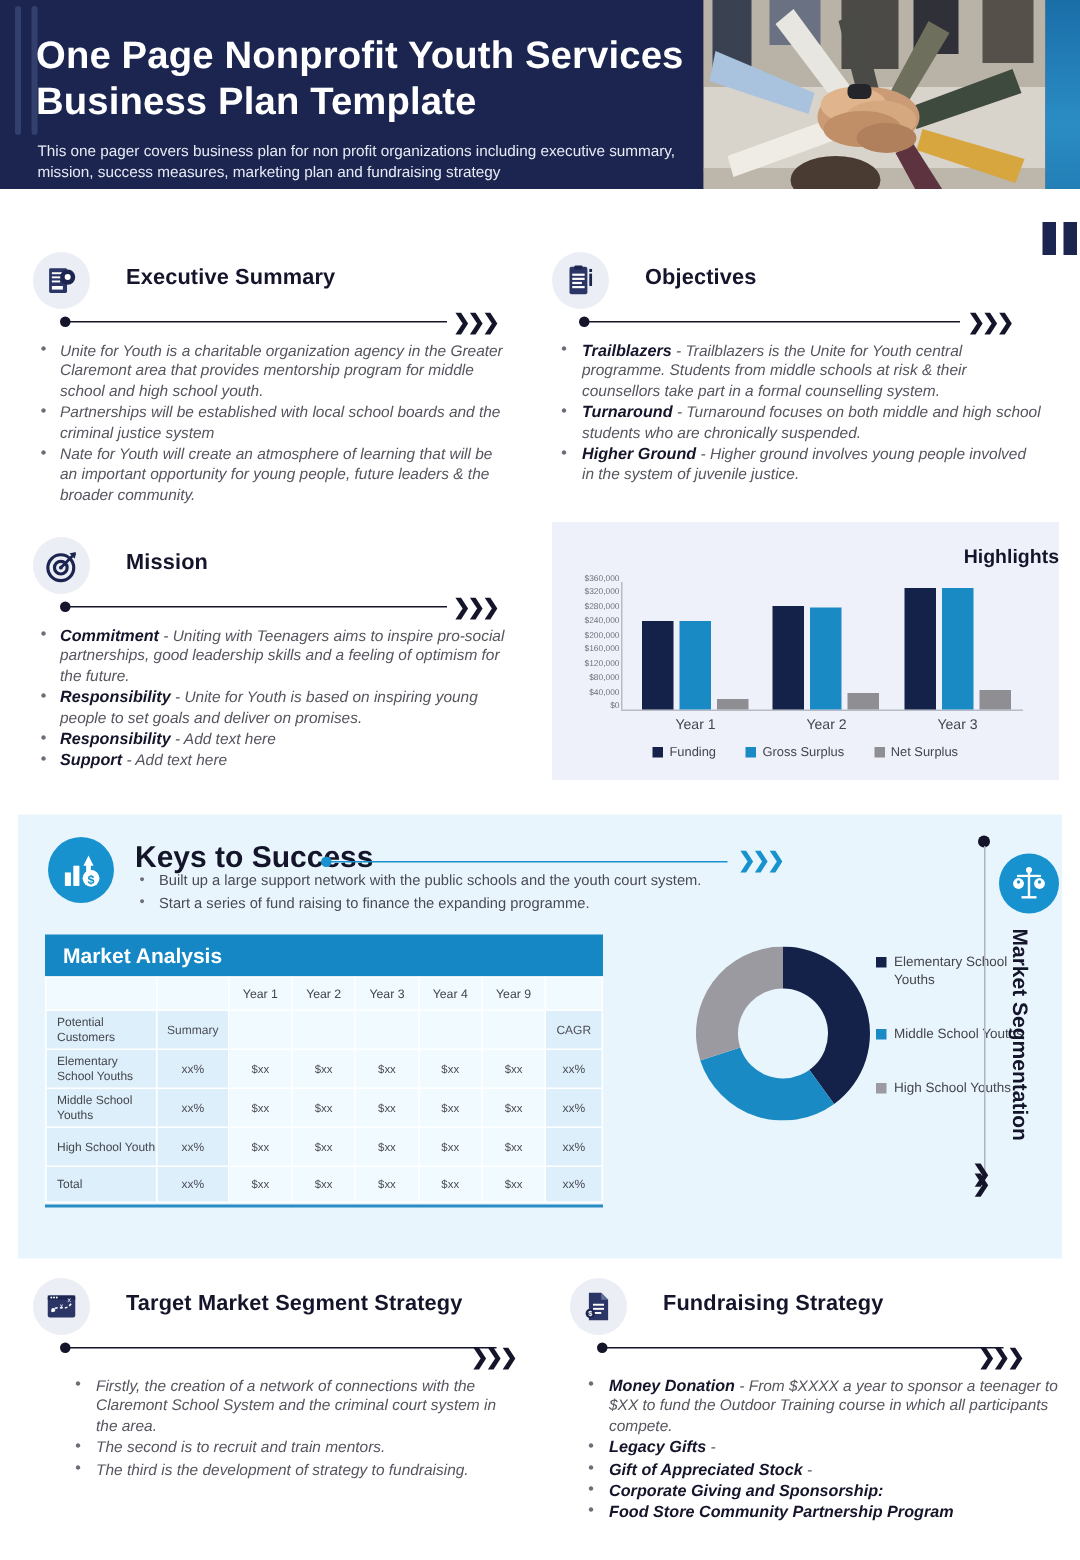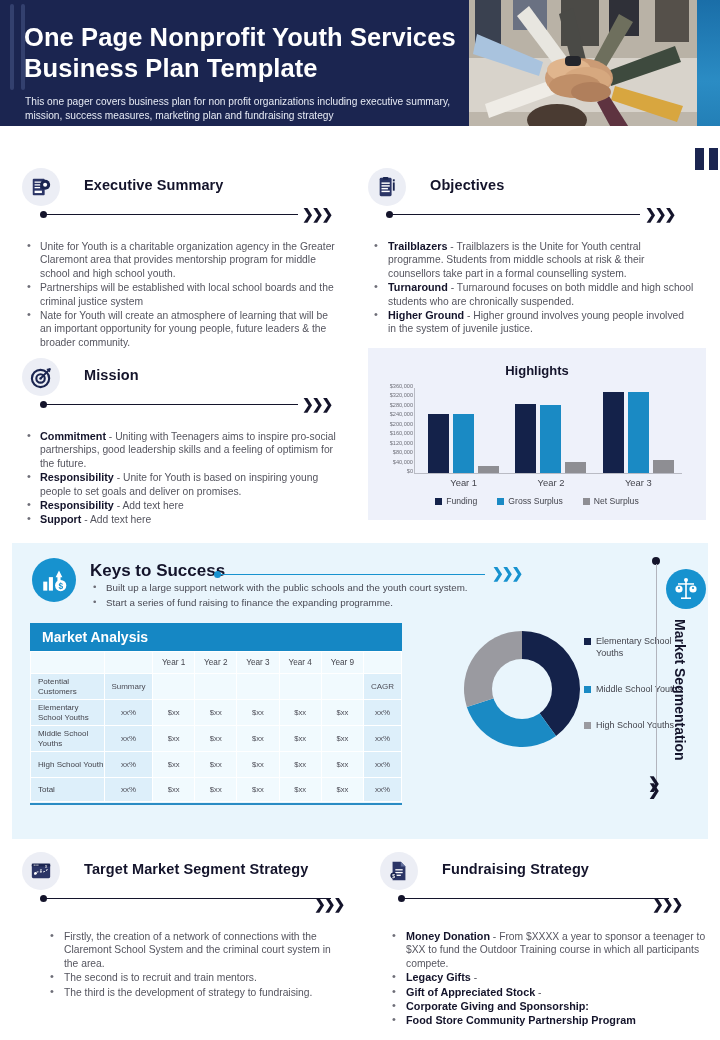--- a/index.html
+++ b/index.html
@@ -70,21 +70,21 @@
   .rule .dot {
     position: absolute; left: 18px; top: 3px; width: 7px; height: 7px;
     border-radius: 50%; background: #14142b;
   }
   .rule .line { position: absolute; left: 24px; top: 6px; height: 1.4px; background: #14142b; }
   .rule .chev {
     position: absolute; top: -2px; color: #14142b;
     font-size: 14px; font-weight: 900; letter-spacing: -2px;
   }
 
-  ul.bul { list-style: none; margin: 18px 0 0 0; padding: 0; }
+  ul.bul { list-style: none; margin: 6px 0 0 0; padding: 0; font-style: italic; }
   ul.bul > li {
     position: relative; padding-left: 18px; margin-bottom: 1px;
     font-size: 10.3px; line-height: 13.4px; color: #55555f;
   }
   ul.bul > li::before {
     content: "•"; position: absolute; left: 5px; top: -1px;
     color: #6d6d77; font-size: 11px;
   }
   ul.bul b { color: #14142b; font-weight: 700; font-size: 10.8px; }
 
@@ -114,21 +114,21 @@
   #fundraising ul.bul > li::before { left: 12px; }
   #objectives ul.bul > li { padding-left: 20px; }
   #objectives ul.bul > li::before { left: 6px; }
 
   
   #highlights {
     position: absolute; left: 368px; top: 348px; width: 338px; height: 172px;
     background: #eef1fa;
   }
   .ch-title {
-    position: absolute; left: 0; top: 15px; width: 338px; text-align: center;
+    position: absolute; left: 0; top: 15px; width: 338px; text-align: right;
     font-size: 13px; font-weight: 700; color: #14142b;
   }
   .ch-axis { position: absolute; left: 46px; top: 40px; width: 0; height: 85px; border-left: 1.2px solid #b9bbc4; }
   .ch-base { position: absolute; left: 46px; top: 125px; width: 268px; height: 0; border-top: 1.2px solid #b9bbc4; }
   .ch-ticks { position: absolute; left: 0px; top: 34px; width: 45px; text-align: right; }
   .ch-ticks div { font-size: 5.6px; color: #6f7079; line-height: 9.45px; height: 9.45px; }
   .ch-groups { position: absolute; left: 52px; top: 40px; width: 262px; height: 85px; display: flex; }
   .ch-grp { flex: 1; position: relative; display: flex; align-items: flex-end; justify-content: center; gap: 4px; }
   .ch-bar { width: 21px; }
   .ch-labels { position: absolute; left: 52px; top: 129px; width: 262px; display: flex; }
@@ -142,21 +142,21 @@
     position: absolute; left: 12px; top: 543px; width: 696px; height: 296px;
     background: #e9f5fc;
   }
   .keys-icon {
     position: absolute; left: 20px; top: 15px; width: 44px; height: 44px;
     border-radius: 50%; background: #1792cf;
     display: flex; align-items: center; justify-content: center;
   }
   .keys-title {
     position: absolute; left: 78px; top: 18px;
-    font-size: 17px; font-weight: 700; color: #14142b;
+    font-size: 20px; font-weight: 700; color: #14142b;
   }
   .keys-rule { position: absolute; left: 202px; top: 26px; width: 320px; height: 12px; }
   .keys-rule .kdot { position: absolute; left: 0; top: 1.5px; width: 7px; height: 7px; border-radius: 50%; background: #1792cf; }
   .keys-rule .kline { position: absolute; left: 6px; top: 4.5px; width: 265px; height: 1.4px; background: #1792cf; }
   .keys-rule .kchev { position: absolute; left: 278px; top: -4px; color: #1792cf; font-size: 14px; font-weight: 900; letter-spacing: -2px; }
   .keys-list { position: absolute; left: 78px; top: 38px; width: 560px; list-style: none; }
   .keys-list li { position: relative; padding-left: 16px; font-size: 9.8px; line-height: 14.5px; color: #4a4a54; }
   .keys-list li::before { content: "•"; position: absolute; left: 3px; top: -1px; color: #6d6d77; }
 
   

